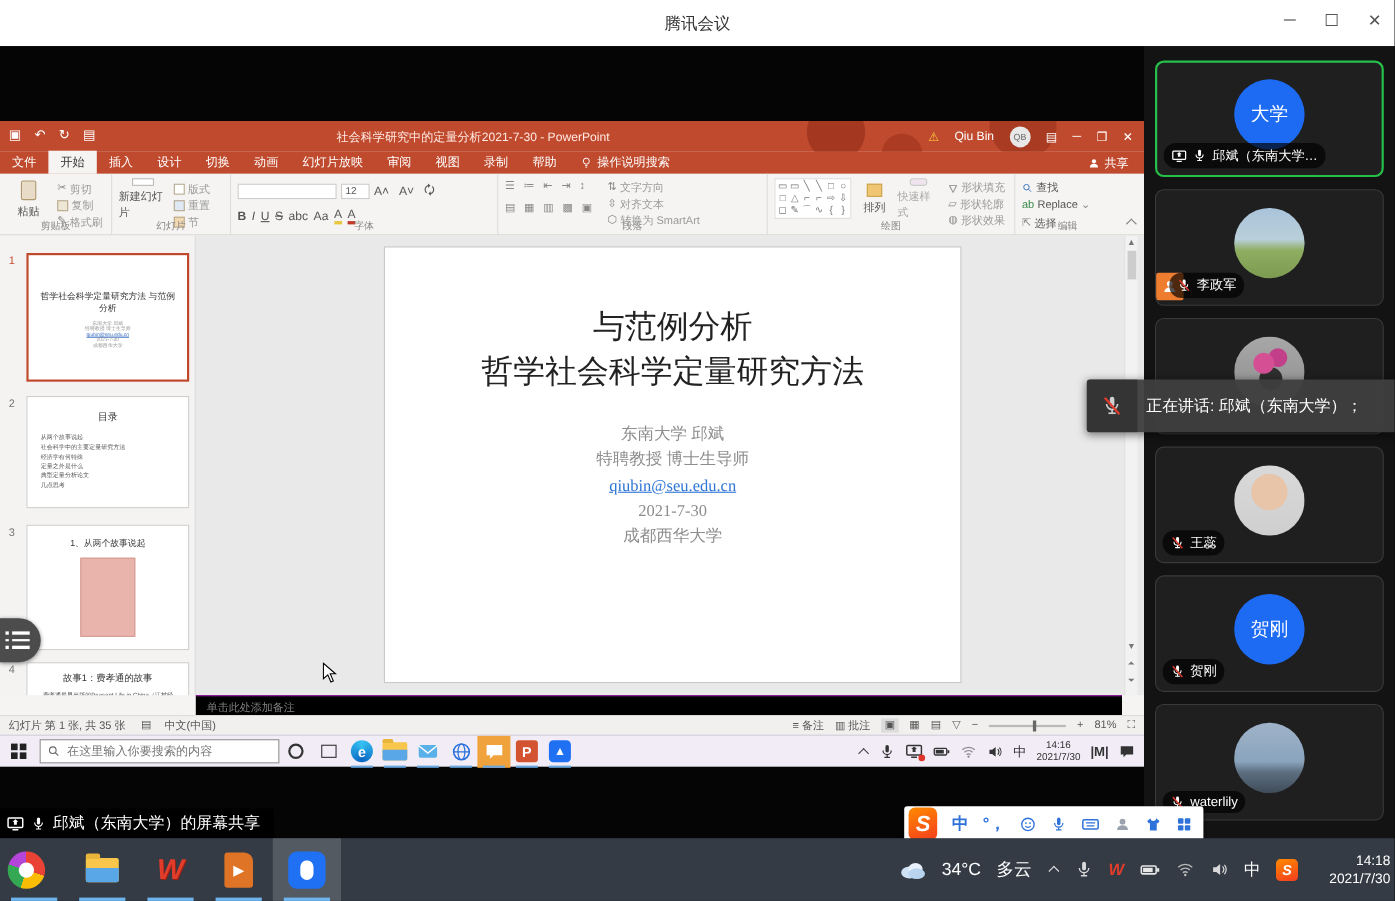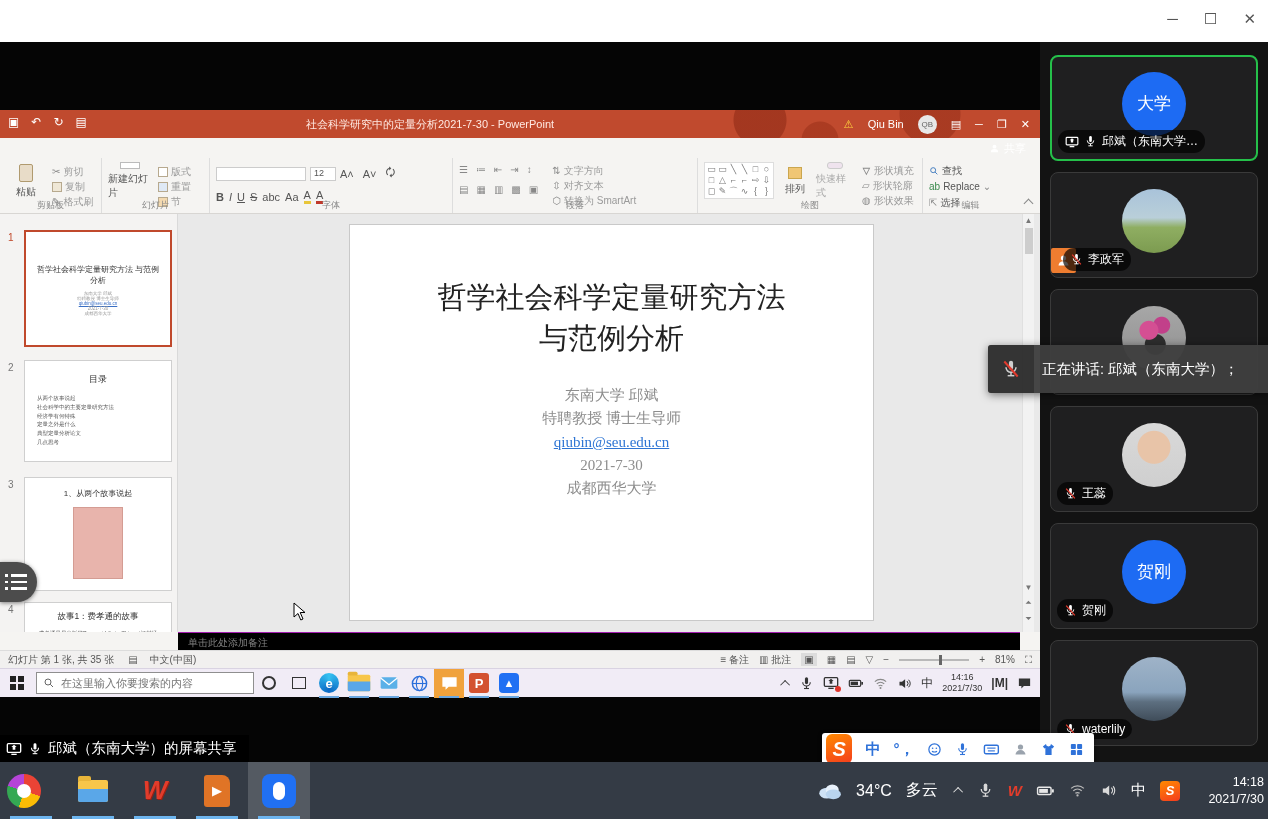--- a/index.html
+++ b/index.html
@@ -217,20 +217,21 @@
       <circle cx="12" cy="12" r="9" fill="none" stroke="currentColor" stroke-width="1.8"></circle>
       <ellipse cx="12" cy="12" rx="4" ry="9" fill="none" stroke="currentColor" stroke-width="1.4"></ellipse>
       <line x1="3" y1="12" x2="21" y2="12" stroke="currentColor" stroke-width="1.4"></line>
     </g>
   </defs>
 </svg>
 
 <div id="root">
 
   <div class="mtitlebar">
+    <div class="mtitle">腾讯会议</div>
     <div class="wincontrols">
       <span>─</span>
       <span>☐</span>
       <span>✕</span>
     </div>
   </div>
 
   <div class="stage">
 
     <div class="ppt">
@@ -247,20 +248,39 @@
           <span class="warn">⚠</span>
           <span>Qiu Bin</span>
           <span class="qb-avatar">QB</span>
           <span>▤</span>
           <span>─</span>
           <span>❐</span>
           <span>✕</span>
         </div>
       </div>
 
+      <div class="ppt-tabs">
+        <span class="ppt-tab">文件</span>
+        <span class="ppt-tab active">开始</span>
+        <span class="ppt-tab">插入</span>
+        <span class="ppt-tab">设计</span>
+        <span class="ppt-tab">切换</span>
+        <span class="ppt-tab">动画</span>
+        <span class="ppt-tab">幻灯片放映</span>
+        <span class="ppt-tab">审阅</span>
+        <span class="ppt-tab">视图</span>
+        <span class="ppt-tab">录制</span>
+        <span class="ppt-tab">帮助</span>
+        <span class="ppt-tab tellme">
+          <svg class="ic" width="12" height="12" viewBox="0 0 24 24" color="#fff">
+              <use href="#ic-bulb"></use>
+            </svg>
+          <span>操作说明搜索</span>
+        </span>
+      </div>
       <div class="ppt-share">
         <svg class="ic" width="11" height="11" viewBox="0 0 24 24" color="#fff">
             <use href="#ic-person"></use>
           </svg>
         <span>共享</span>
       </div>
 
       <div class="ribbon">
         <div class="rgroup" style="width:102px">
           <div style="display:flex;gap:6px;">
@@ -472,22 +492,22 @@
           <span class="thumbnum" style="top:390px">4</span>
           <div class="thumb" style="top:388px;height:110px">
             <div class="tt" style="font-size:8.5px;margin-top:8px">故事1：费孝通的故事</div>
             <div style="font-size:5.5px;color:#555;padding:6px 8px 0 14px;line-height:1.5">费孝通最早出版的Peasant Life in China（江村经济）系其25岁（1935）赴英读博时所著，1939年出版的专著，这本为费先生</div>
           </div>
         </div>
 
         <div class="editor">
           <div class="slide">
             <div class="slide-title">
+              <div>与范例分析</div>
               <div>哲学社会科学定量研究方法</div>
-              <div>与范例分析</div>
             </div>
             <div class="slide-sub">
               <div>东南大学 邱斌</div>
               <div>特聘教授 博士生导师</div>
               <div class="email">qiubin@seu.edu.cn</div>
               <div>2021-7-30</div>
               <div>成都西华大学</div>
             </div>
           </div>
         </div>

